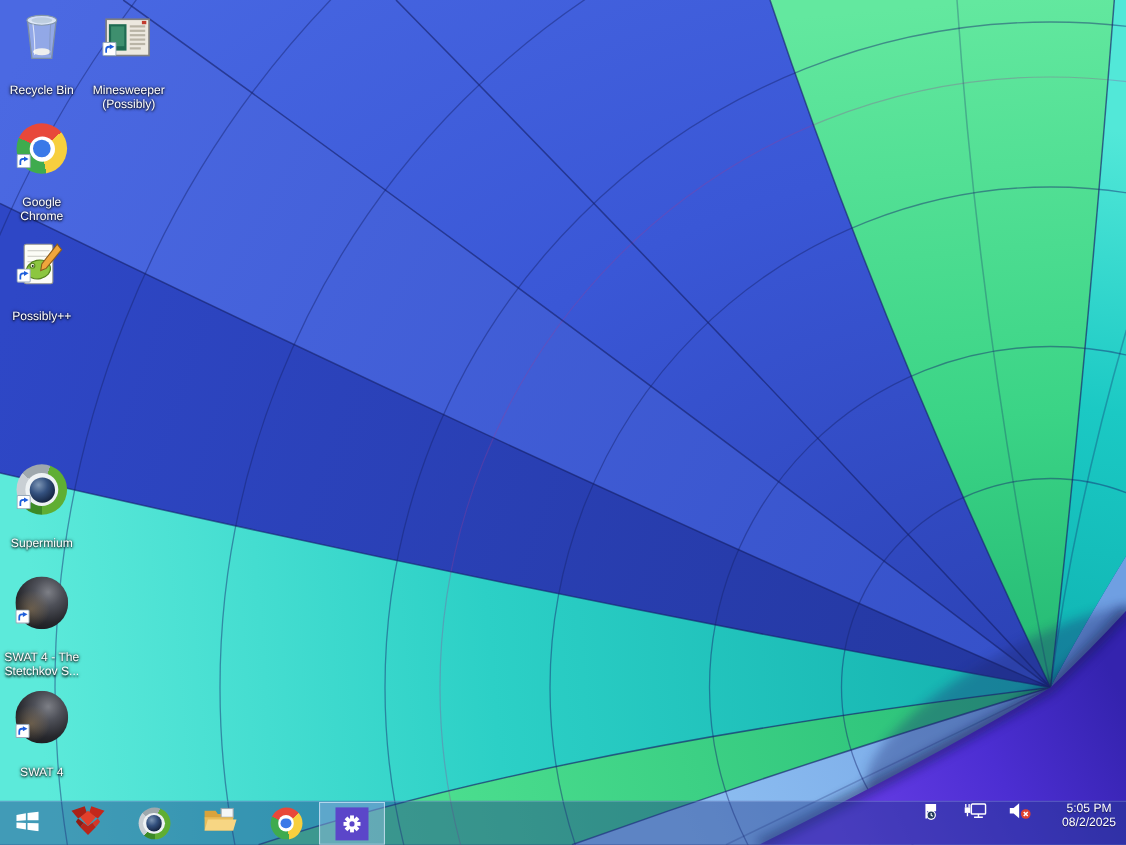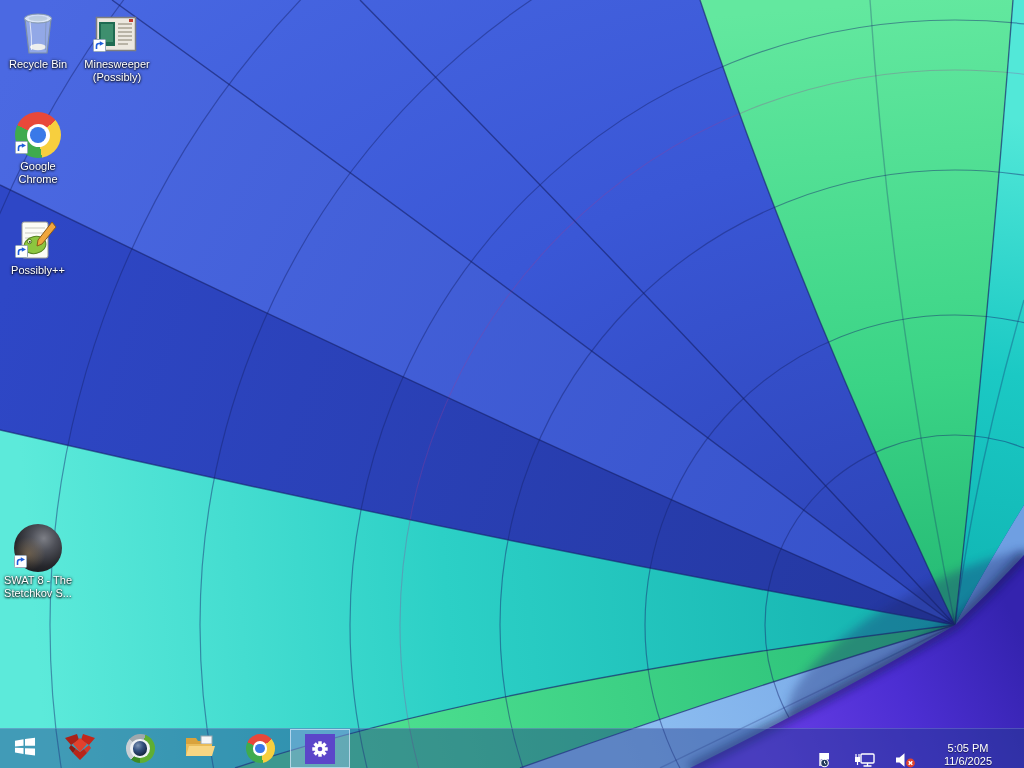--- a/index.html
+++ b/index.html
@@ -3,21 +3,21 @@
 <meta charset="utf-8">
 <style>
   html,body{margin:0;padding:0;background:#000;}
   .stage{position:relative;width:1024px;height:768px;overflow:hidden;
          font-family:"Liberation Sans", sans-serif;user-select:none;}
   .stage svg.wp{position:absolute;left:0;top:0;}
 
   
   .dicon{position:absolute;width:76px;text-align:center;cursor:default;}
   .dicon .ic{position:relative;height:50px;display:flex;align-items:flex-end;justify-content:center;}
-  .dicon .lbl{margin:2px auto 0;width:74px;font-size:11px;line-height:13px;color:#fff;
+  .dicon .lbl{margin:20px auto 0;width:74px;font-size:11px;line-height:13px;color:#fff;
               text-shadow:0 1px 2px #000,0 0 3px rgba(0,0,0,.85);}
   .sc-arrow{position:absolute;bottom:0;}
 
   .chrome{position:relative;display:inline-block;border-radius:50%;
           background:conic-gradient(from -65deg,#e8483a 0 115deg,#f7cf3e 115deg 235deg,#3fab4e 235deg 360deg);}
   .chrome::before{content:"";position:absolute;inset:25%;background:#fff;border-radius:50%;}
   .chrome::after{content:"";position:absolute;inset:33%;background:#3a79e8;border-radius:50%;}
 
   .sup{position:relative;display:inline-block;border-radius:50%;
        background:conic-gradient(from 20deg,#5fae33 0 160deg,#3c8a26 160deg 200deg,#c9cfd4 200deg 290deg,#9fa8ad 290deg 360deg);}
@@ -31,21 +31,21 @@
 
   
   .taskbar{position:absolute;left:0;bottom:0;width:1024px;height:40px;
            background:rgba(34,60,140,.45);border-top:1px solid rgba(190,210,255,.22);
            box-sizing:border-box;display:flex;align-items:stretch;}
   .tb-btn{display:flex;align-items:center;justify-content:center;width:60px;cursor:pointer;}
   .tb-btn.start{width:50px;}
   .tb-btn.active{background:rgba(178,205,255,.35);box-shadow:inset 0 0 0 1px rgba(225,238,255,.65);}
   .tile{width:30px;height:30px;background:#5b46c9;display:flex;align-items:center;justify-content:center;}
   .tb-spacer{flex:1;}
-  .tray{display:flex;align-items:flex-end;gap:20px;padding-right:24px;}
+  .tray{display:flex;align-items:flex-start;gap:20px;padding-right:2px;}
   .tray .ticon{display:flex;align-items:center;cursor:pointer;}
   .clock{width:64px;text-align:center;color:#fff;font-size:11px;line-height:13px;
          text-shadow:0 1px 1px rgba(0,0,0,.55);cursor:pointer;}
 </style>
 </head>
 <body>
 
 <div class="stage">
 
   <svg class="wp" width="1024" height="768" viewBox="0 0 1024 768">
@@ -216,35 +216,61 @@
             <rect x="0.5" y="0.5" width="12" height="12" rx="1" fill="#fff" stroke="#9ab"></rect>
           <path d="M3.5,10 L3.5,7 Q3.5,4.5 6,4.5 L7,4.5" stroke="#1e5edb" stroke-width="1.6" fill="none"></path>
           <path d="M6.8,2.3 L11,4.5 L6.8,6.8 Z" fill="#1e5edb"></path>
           </svg>
       </span>
     </div>
     <div class="lbl">Possibly++</div>
   </div>
 
 
+  <div class="dicon" style="left:0;top:418px">
+    <div class="ic">
+      <span class="sup" style="width:46px;height:46px"></span>
+      <span class="sc-arrow" style="left:15px">
+        <svg width="13" height="13">
+            <rect x="0.5" y="0.5" width="12" height="12" rx="1" fill="#fff" stroke="#9ab"></rect>
+          <path d="M3.5,10 L3.5,7 Q3.5,4.5 6,4.5 L7,4.5" stroke="#1e5edb" stroke-width="1.6" fill="none"></path>
+          <path d="M6.8,2.3 L11,4.5 L6.8,6.8 Z" fill="#1e5edb"></path>
+          </svg>
+      </span>
+    </div>
+    <div class="lbl">Supermium</div>
+  </div>
 
   <div class="dicon" style="left:0;top:522px">
     <div class="ic">
       <span class="swat" style="width:48px;height:48px"></span>
       <span class="sc-arrow" style="left:14px">
         <svg width="13" height="13">
             <rect x="0.5" y="0.5" width="12" height="12" rx="1" fill="#fff" stroke="#9ab"></rect>
           <path d="M3.5,10 L3.5,7 Q3.5,4.5 6,4.5 L7,4.5" stroke="#1e5edb" stroke-width="1.6" fill="none"></path>
           <path d="M6.8,2.3 L11,4.5 L6.8,6.8 Z" fill="#1e5edb"></path>
           </svg>
       </span>
     </div>
-    <div class="lbl">SWAT 8 - The Stetchkov S...</div>
-  </div>
-
+    <div class="lbl">SWAT 4 - The Stetchkov S...</div>
+  </div>
+
+  <div class="dicon" style="left:0;top:626px">
+    <div class="ic">
+      <span class="swat" style="width:48px;height:48px"></span>
+      <span class="sc-arrow" style="left:14px">
+        <svg width="13" height="13">
+            <rect x="0.5" y="0.5" width="12" height="12" rx="1" fill="#fff" stroke="#9ab"></rect>
+          <path d="M3.5,10 L3.5,7 Q3.5,4.5 6,4.5 L7,4.5" stroke="#1e5edb" stroke-width="1.6" fill="none"></path>
+          <path d="M6.8,2.3 L11,4.5 L6.8,6.8 Z" fill="#1e5edb"></path>
+          </svg>
+      </span>
+    </div>
+    <div class="lbl">SWAT 4</div>
+  </div>
 
   <div class="taskbar">
 
     <div class="tb-btn start">
       <span>
         <svg width="24" height="19" viewBox="0 0 22 18">
           <path d="M1.5,3.6 L9.6,2.2 L9.6,8.3 L1.5,8.9 Z" fill="#fff"></path>
           <path d="M11,2 L20.5,0.8 L20.5,8.2 L11,8.3 Z" fill="#fff"></path>
           <path d="M1.5,10.2 L9.6,10.5 L9.6,16.2 L1.5,14.8 Z" fill="#fff"></path>
           <path d="M11,10.6 L20.5,10.8 L20.5,17.6 L11,16.4 Z" fill="#fff"></path>
@@ -321,18 +347,18 @@
       </span>
       <span class="ticon">
         <svg width="21" height="16" viewBox="0 0 21 16">
           <path d="M1,5.5 h3.5 L9.5,1.2 v13.6 L4.5,10.5 H1 Z" fill="#fff"></path>
           <circle cx="15.5" cy="11" r="4.4" fill="#e0432f"></circle>
           <path d="M13.7,9.2 l3.6,3.6 M17.3,9.2 l-3.6,3.6" stroke="#fff" stroke-width="1.4"></path>
         </svg>
       </span>
       <div class="clock">
         <div>5:05 PM</div>
-        <div>11/6/2025</div>
+        <div>08/2/2025</div>
       </div>
     </div>
   </div>
 
 </div>
 
 </body></html>

